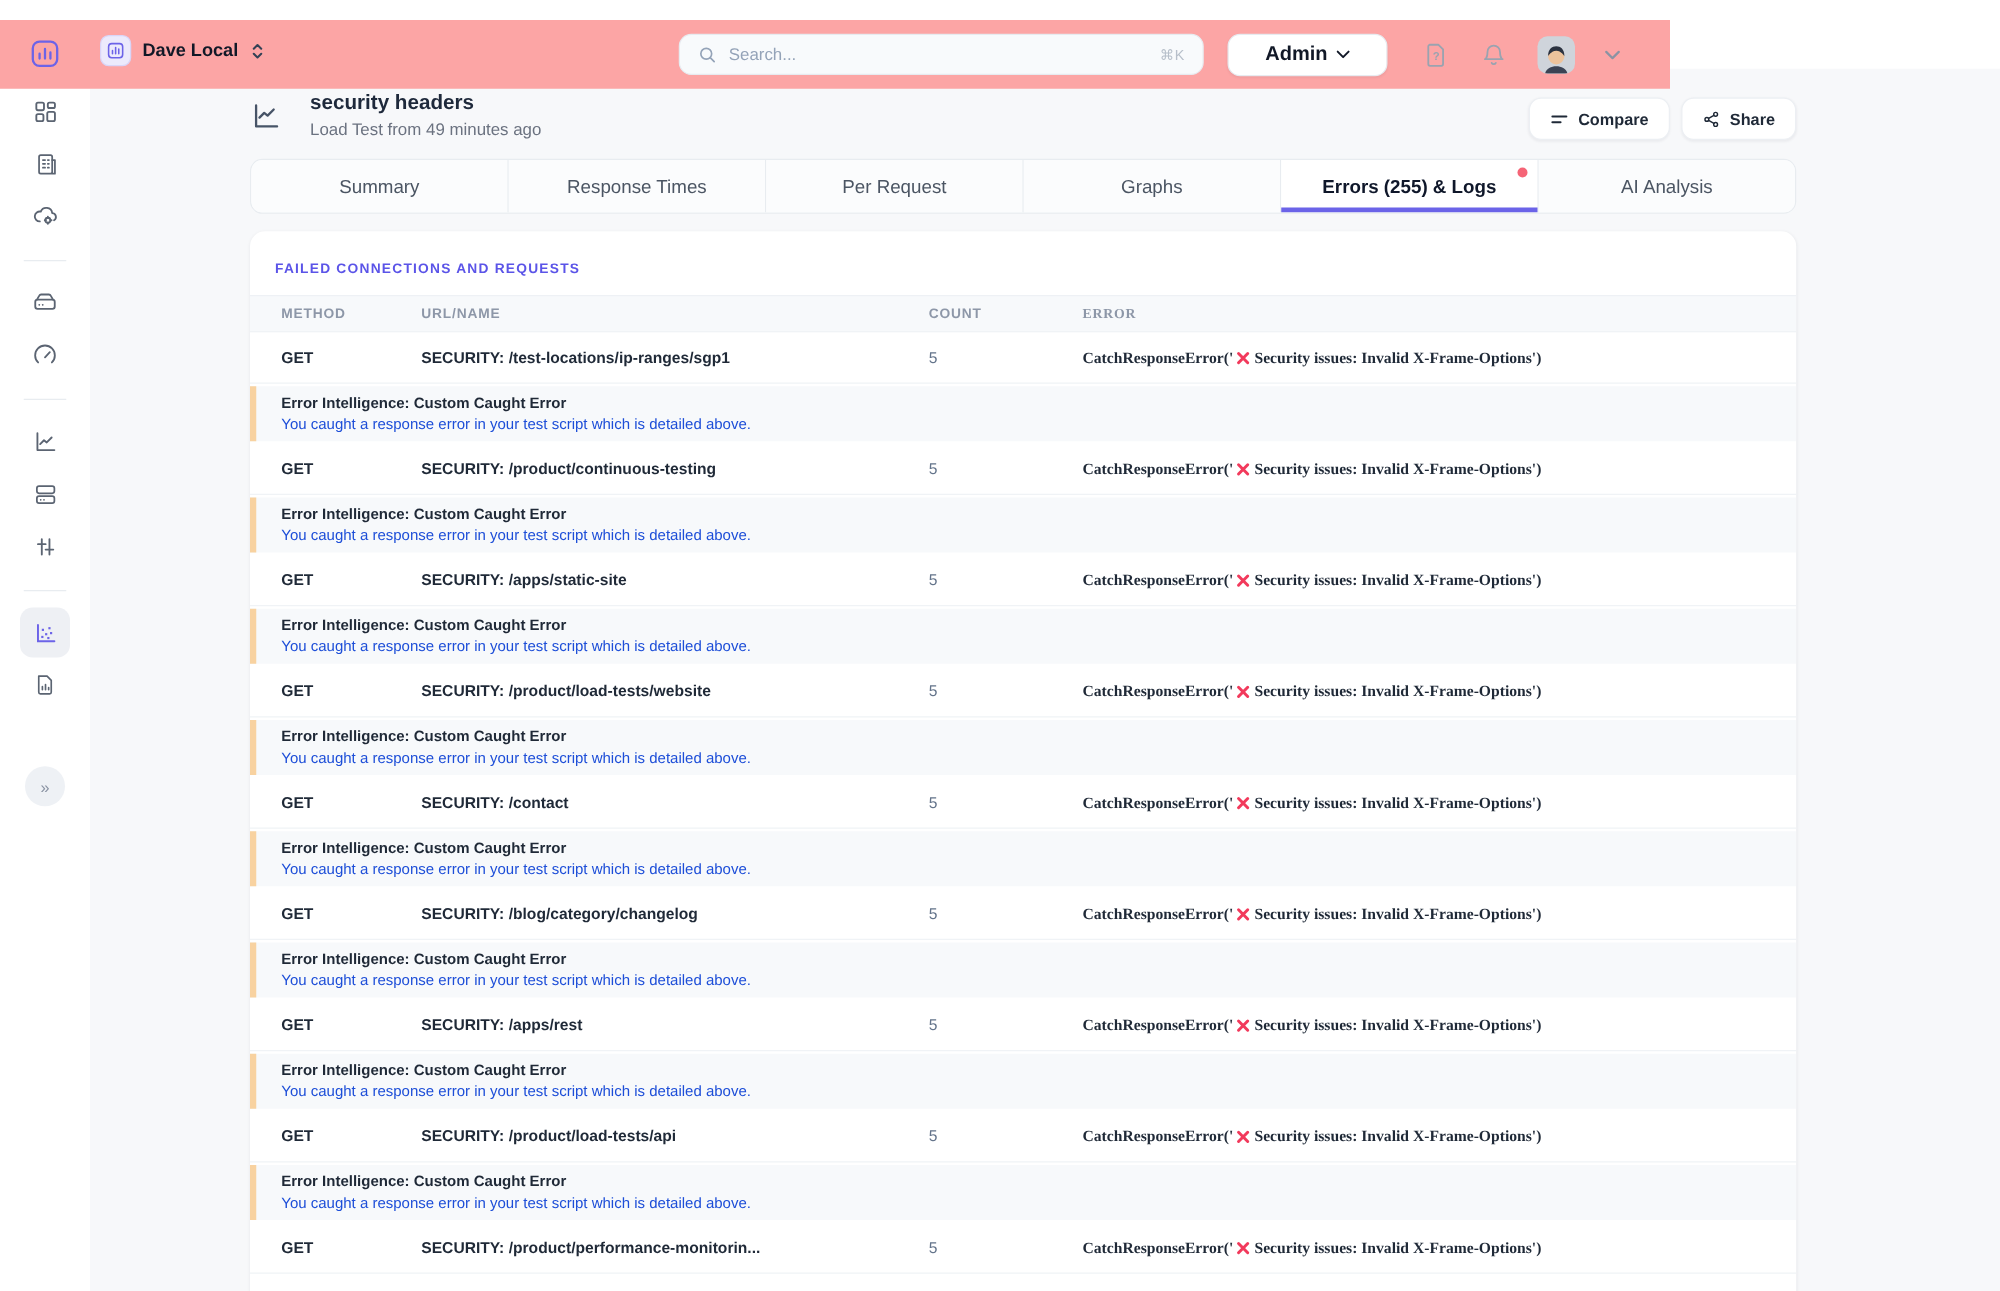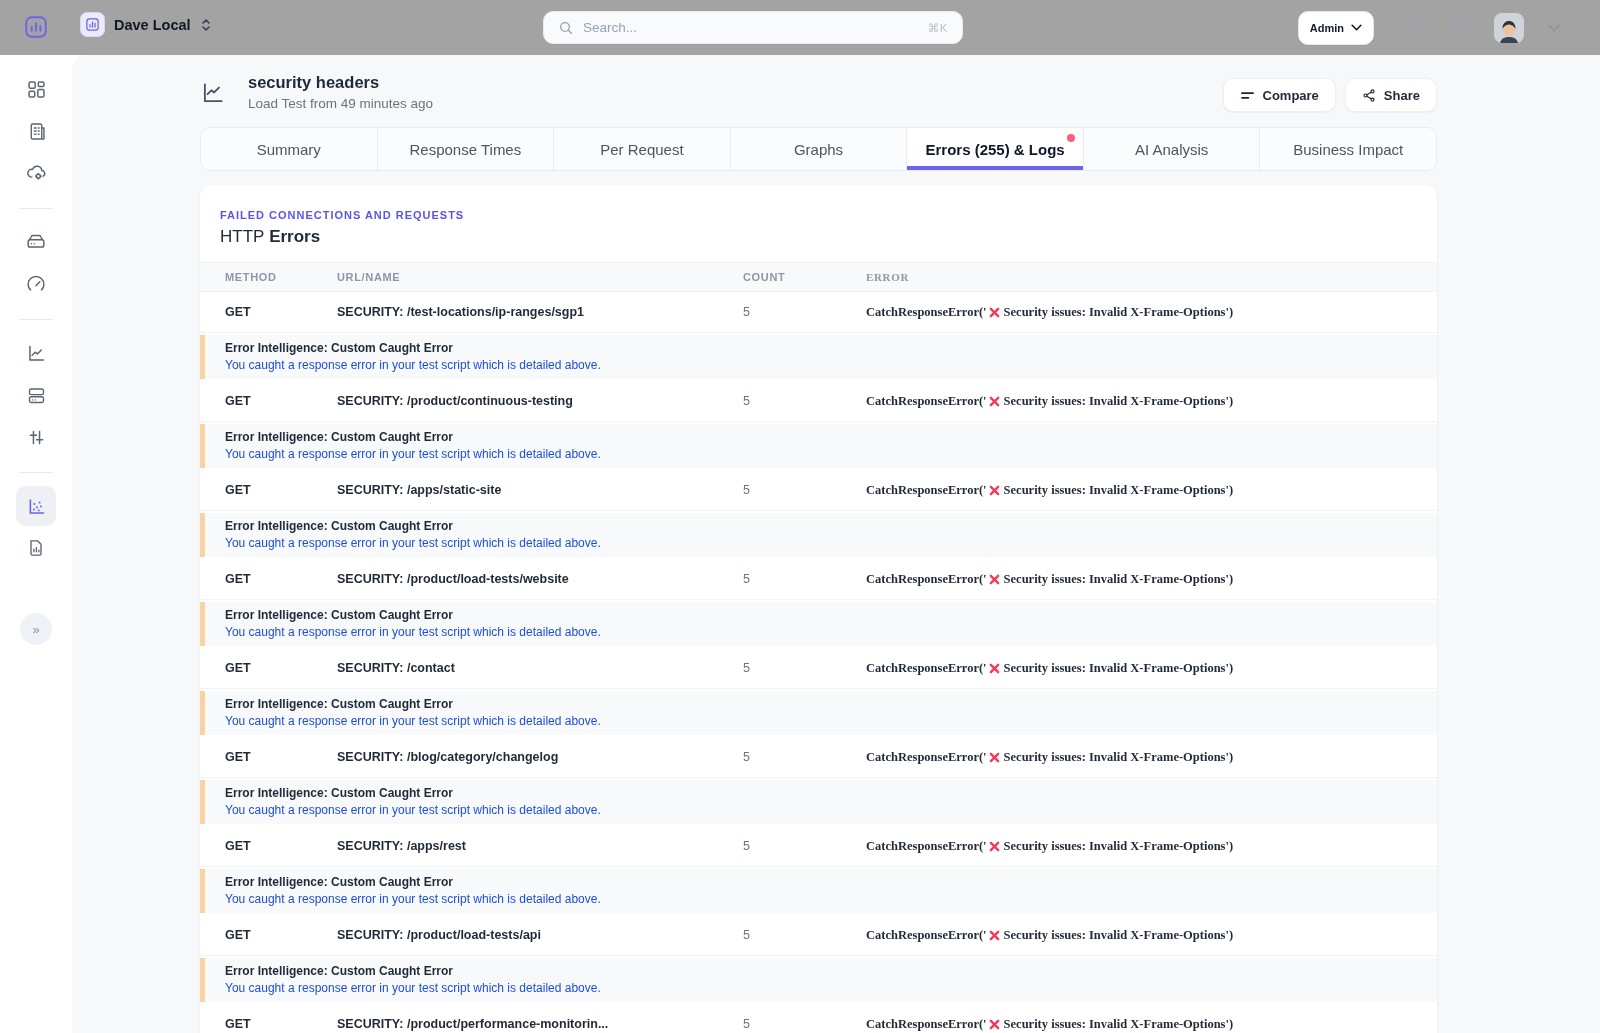--- a/index.html
+++ b/index.html
@@ -1,30 +1,30 @@
 <!DOCTYPE html>
 <html><head>
 <meta charset="utf-8">
 <style>
   * { margin:0; padding:0; box-sizing:border-box; }
   html,body { width:1600px; height:1033px; overflow:hidden; background:#fff;
     font-family:"Liberation Sans", sans-serif; color:#1f2937; }
 
   
-  .topbar { position:absolute; left:0; top:0; width:1600px; height:55px; background:#a3a3a3; z-index:5; }
+  .topbar { position:absolute; left:0; top:16px; width:1336px; height:55px; background:#fca5a5; z-index:5; }
   .logo-btn { position:absolute; left:22px; top:13px; width:28px; height:28px; display:flex; align-items:center; justify-content:center; cursor:pointer; }
   .workspace { position:absolute; left:80px; top:12px; display:flex; align-items:center; gap:9px; cursor:pointer; }
   .workspace .ws-icon { width:25px; height:25px; border-radius:7px; background:#eceafc; border:1px solid #d9d5f8; display:flex; align-items:center; justify-content:center; }
   .workspace .ws-name { font-size:14.5px; font-weight:700; color:#111827; }
   .searchbox { position:absolute; left:543px; top:11px; width:420px; height:33px; background:#f8fafc; border:1px solid #e7ebf0; border-radius:10px; display:flex; align-items:center; padding:0 14px; gap:9px; }
   .searchbox input { flex:1; border:none; outline:none; background:transparent; font-size:13.5px; color:#334155; font-family:inherit; }
   .searchbox input::placeholder { color:#94a3b8; }
   .search-kbd { font-size:11.5px; color:#b7bfca; letter-spacing:.5px; }
   .tb-right { position:absolute; right:40px; top:0; height:55px; display:flex; align-items:center; gap:24px; }
-  .admin-btn { height:34px; padding:0 11px; background:#fff; border:1px solid #e7ebf0; border-radius:10px; display:flex; align-items:center; gap:7px; font-size:11px; font-weight:700; color:#111827; box-shadow:0 1px 2px rgba(16,24,40,.05); cursor:pointer; margin-right:4px; }
+  .admin-btn { height:34px; padding:0 29px; background:#fff; border:1px solid #e7ebf0; border-radius:10px; display:flex; align-items:center; gap:7px; font-size:16px; font-weight:700; color:#111827; box-shadow:0 1px 2px rgba(16,24,40,.05); cursor:pointer; margin-right:4px; }
   .tb-icon { width:22px; height:22px; display:flex; align-items:center; justify-content:center; cursor:pointer; }
   .avatar { width:30px; height:30px; border-radius:8px; overflow:hidden; background:#cfd4db; cursor:pointer; display:flex; align-items:flex-end; justify-content:center; }
 
   
   .sidebar { position:absolute; left:0; top:55px; width:72px; bottom:0; background:#fff; display:flex; flex-direction:column; align-items:center; padding-top:14px; }
   .sb-item { width:40px; height:40px; border-radius:10px; display:flex; align-items:center; justify-content:center; cursor:pointer; margin-bottom:2px; }
   .sb-item.active { background:#eef0f4; }
   .sb-div { width:34px; height:1px; background:#e8ecf0; margin:13px 0; }
   .sb-expand { width:32px; height:32px; border-radius:50%; background:#eef1f5; color:#8a93a3; font-size:13px; display:flex; align-items:center; justify-content:center; cursor:pointer; margin-top:43px; }
 
@@ -266,32 +266,25 @@
         <div class="tab">
           <span>Graphs</span>
         </div>
         <div class="tab active">
           <span>Errors (255) &amp; Logs</span>
           <span class="dot"></span>
         </div>
         <div class="tab">
           <span>AI Analysis</span>
         </div>
-        <div class="tab">
-          <span>Business Impact</span>
-        </div>
       </div>
 
     <div class="card">
       <div class="card-head">
         <div class="section-label">FAILED CONNECTIONS AND REQUESTS</div>
-        <div class="card-title">
-          <span class="t-prefix">HTTP</span>
-          <span class="t-main">Errors</span>
-        </div>
       </div>
 
       <div class="table-head">
         <div class="col-method">METHOD</div>
         <div class="col-url">URL/NAME</div>
         <div class="col-count">COUNT</div>
         <div class="col-error">ERROR</div>
       </div>
 
       <div id="rows">

